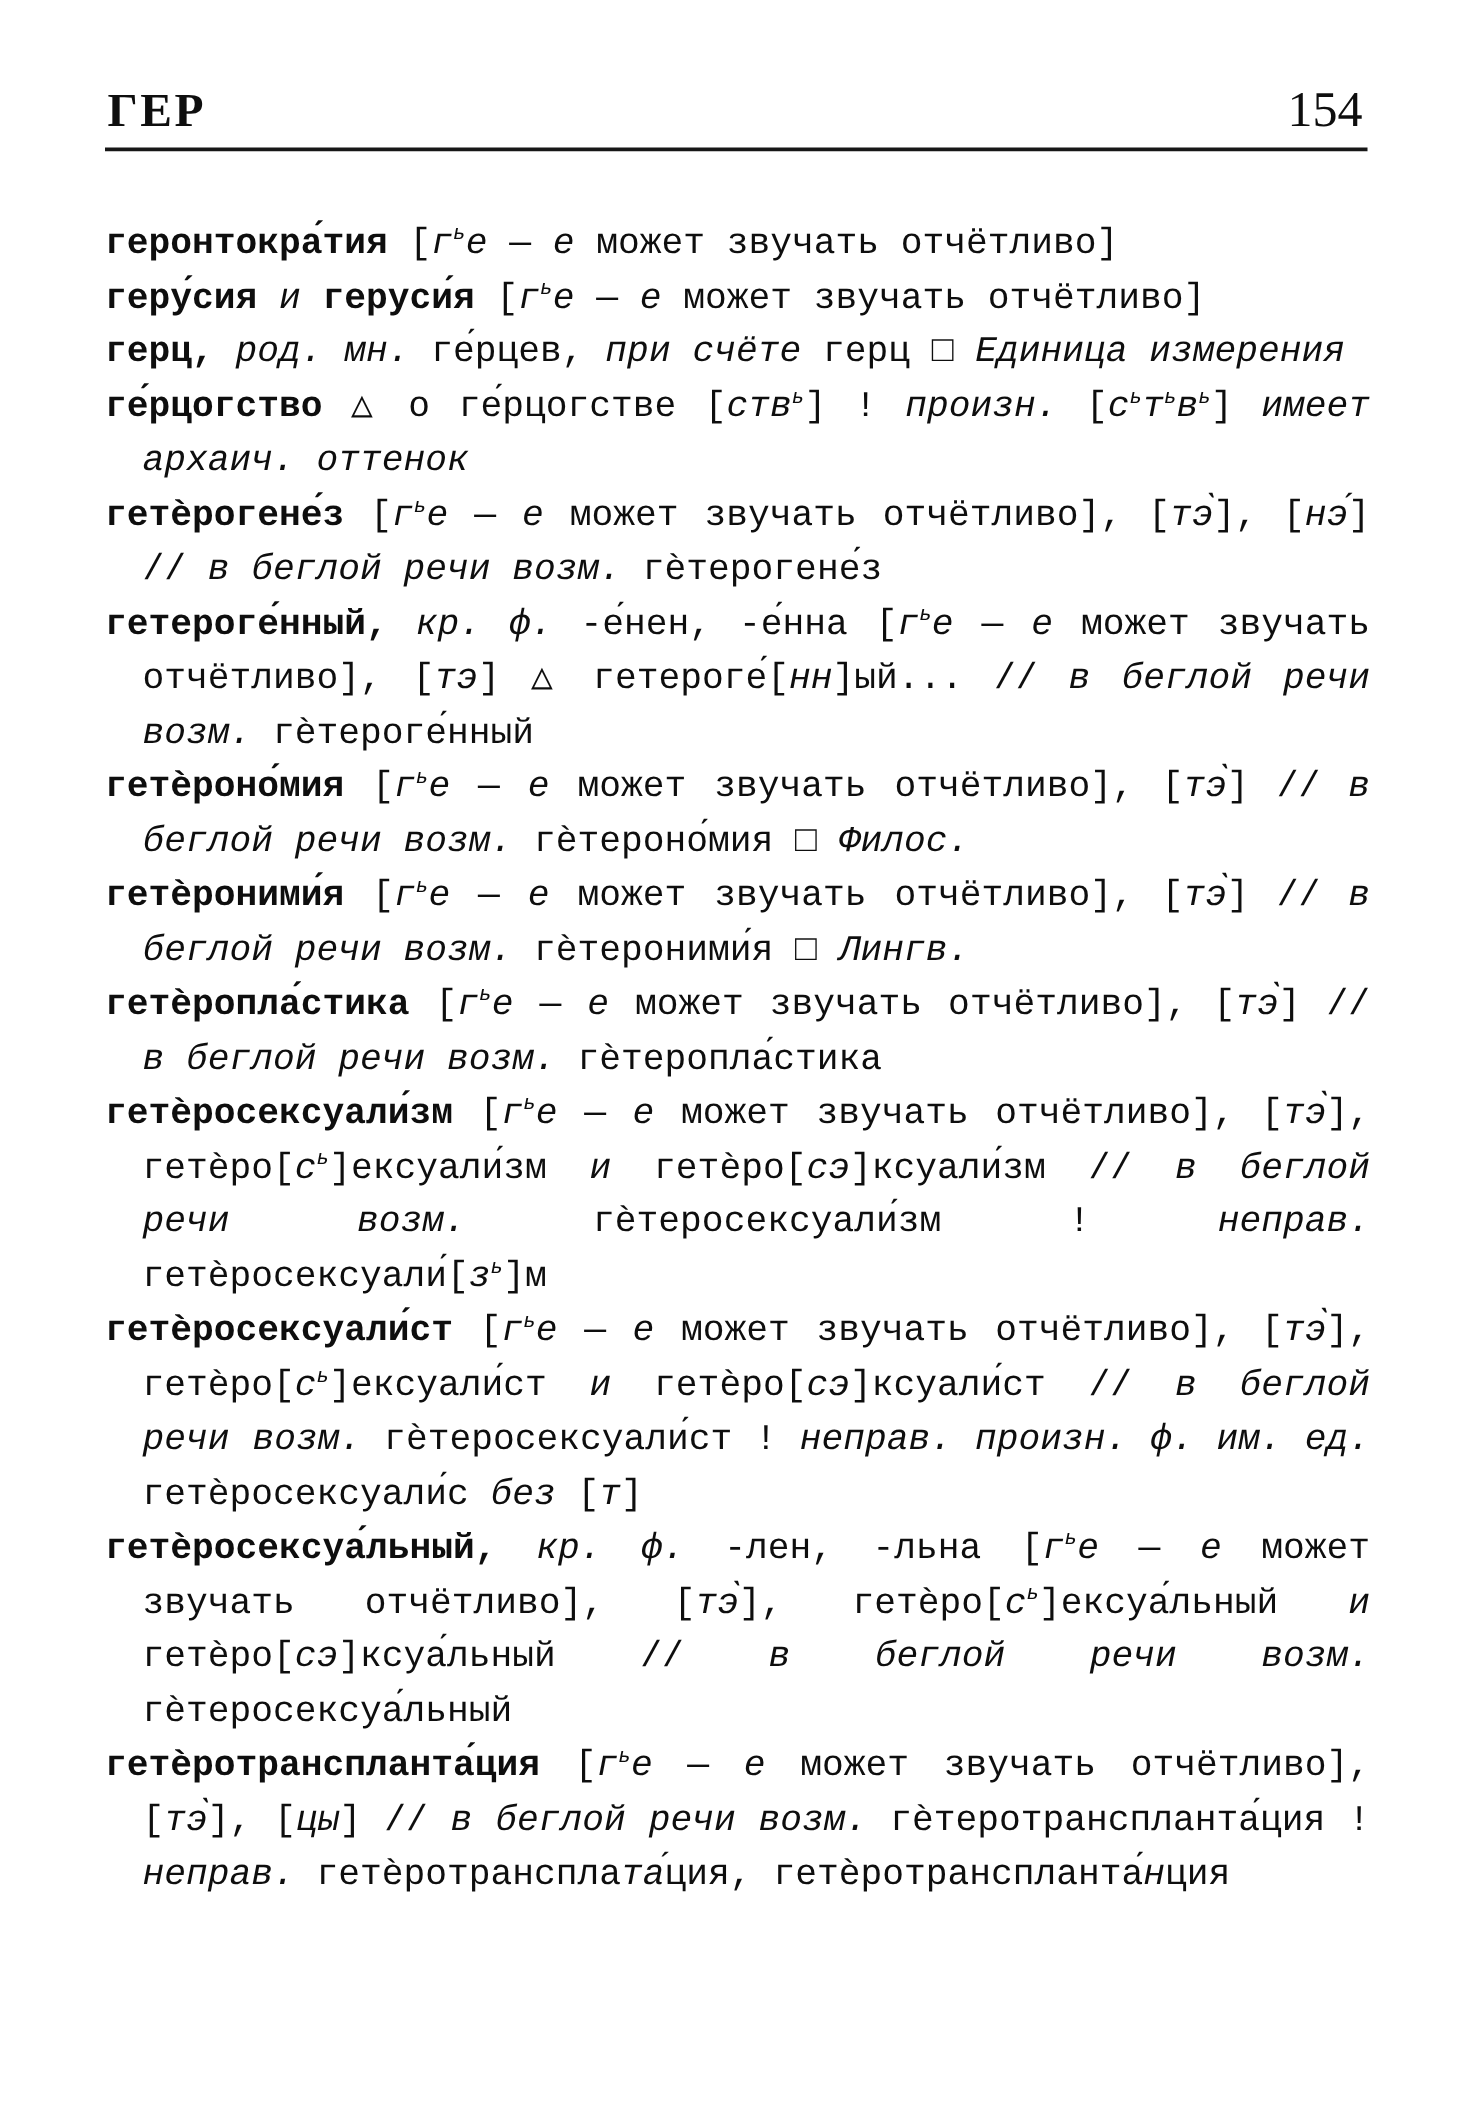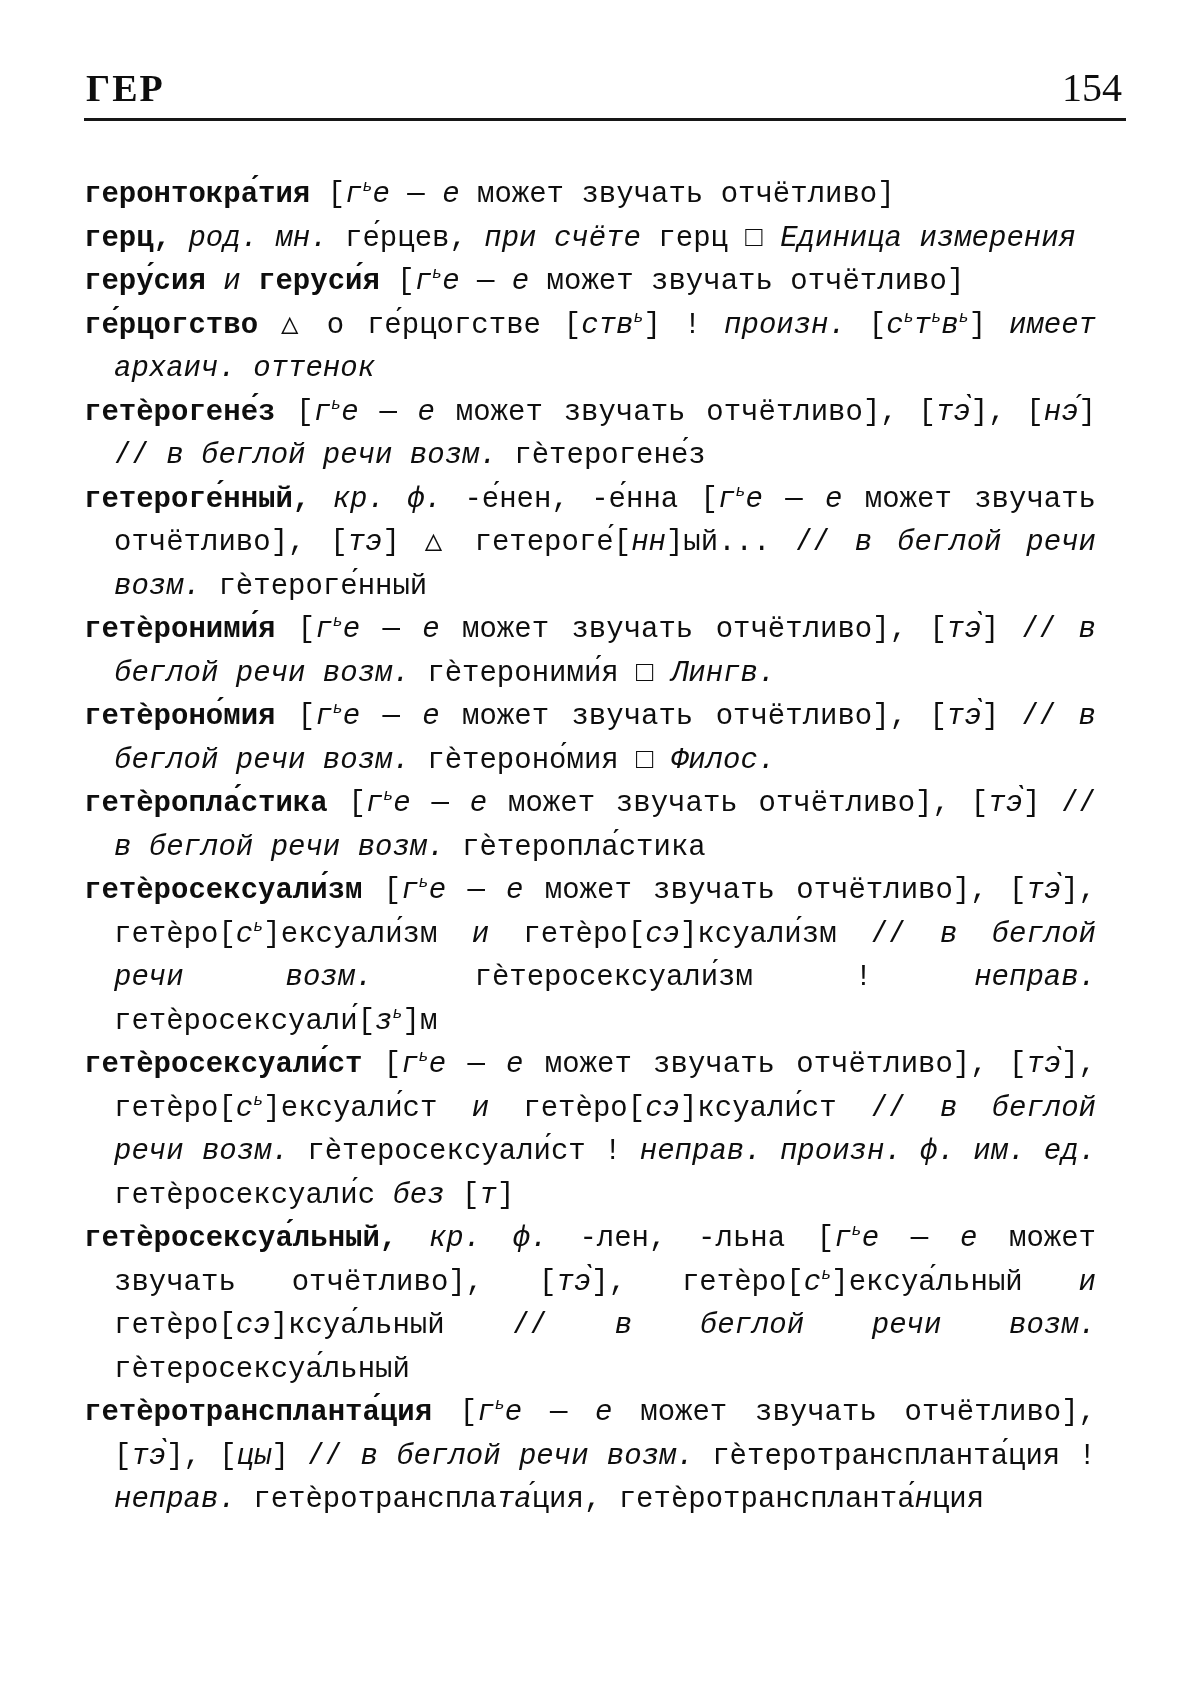--- a/index.html
+++ b/index.html
@@ -9,21 +9,21 @@
   }
   body {
     width: 1178px;
     height: 1700px;
     position: relative;
     font-family: "Liberation Serif", "DejaVu Serif", serif;
     color: #0e0e0e;
     overflow: hidden;
   }
   .page {
-    padding: 64px 52px 0 84px;
+    padding: 64px 84px 0 84px;
   }
   .page-header {
     display: flex;
     justify-content: space-between;
     align-items: baseline;
     padding: 0 4px 0 2px;
   }
   .running-head {
     font-weight: 700;
     font-size: 38px;
@@ -64,26 +64,26 @@
 
 <div class="page">
   <div class="page-header">
     <span class="running-head">ГЕР</span>
     <span class="page-number">154</span>
   </div>
   <div class="header-rule"></div>
 
   <div class="entries" id="entries">
       <p class="entry"><span class="b">геронтокра́тия</span><span> [</span><span class="i">г</span><sup class="i">ь</sup><span class="i">е</span><span> — </span><span class="i">е</span><span> может звучать отчётливо]</span></p>
+      <p class="entry"><span class="b">геру́сия</span><span> </span><span class="i">и</span><span> </span><span class="b">геруси́я</span><span> [</span><span class="i">г</span><sup class="i">ь</sup><span class="i">е</span><span> — </span><span class="i">е</span><span> может звучать отчётливо]</span></p>
       <p class="entry"><span class="b">герц,</span><span> </span><span class="i">род. мн.</span><span> ге́рцев, </span><span class="i">при счёте</span><span> герц □ </span><span class="i">Единица измерения</span></p>
-      <p class="entry"><span class="b">геру́сия</span><span> </span><span class="i">и</span><span> </span><span class="b">геруси́я</span><span> [</span><span class="i">г</span><sup class="i">ь</sup><span class="i">е</span><span> — </span><span class="i">е</span><span> может звучать отчётливо]</span></p>
       <p class="entry"><span class="b">ге́рцогство</span><span> △ о ге́рцогстве [</span><span class="i">ств</span><sup class="i">ь</sup><span>] ! </span><span class="i">произн.</span><span> [</span><span class="i">с</span><sup class="i">ь</sup><span class="i">т</span><sup class="i">ь</sup><span class="i">в</span><sup class="i">ь</sup><span>] </span><span class="i">имеет архаич. оттенок</span></p>
       <p class="entry"><span class="b">гетѐрогене́з</span><span> [</span><span class="i">г</span><sup class="i">ь</sup><span class="i">е</span><span> — </span><span class="i">е</span><span> может звучать отчётливо], [</span><span class="i">тэ̀</span><span>], [</span><span class="i">нэ́</span><span>] // </span><span class="i">в беглой речи возм.</span><span> гѐтерогене́з</span></p>
       <p class="entry"><span class="b">гетероге́нный,</span><span> </span><span class="i">кр. ф.</span><span> -е́нен, -е́нна [</span><span class="i">г</span><sup class="i">ь</sup><span class="i">е</span><span> — </span><span class="i">е</span><span> может звучать отчётливо], [</span><span class="i">тэ</span><span>] △ гетероге́[</span><span class="i">нн</span><span>]ый... // </span><span class="i">в беглой речи возм.</span><span> гѐтероге́нный</span></p>
+      <p class="entry"><span class="b">гетѐроно́мия</span><span> [</span><span class="i">г</span><sup class="i">ь</sup><span class="i">е</span><span> — </span><span class="i">е</span><span> может звучать отчётливо], [</span><span class="i">тэ̀</span><span>] // </span><span class="i">в беглой речи возм.</span><span> гѐтероно́мия □ </span><span class="i">Филос.</span></p>
       <p class="entry"><span class="b">гетѐроними́я</span><span> [</span><span class="i">г</span><sup class="i">ь</sup><span class="i">е</span><span> — </span><span class="i">е</span><span> может звучать отчётливо], [</span><span class="i">тэ̀</span><span>] // </span><span class="i">в беглой речи возм.</span><span> гѐтероними́я □ </span><span class="i">Лингв.</span></p>
-      <p class="entry"><span class="b">гетѐроно́мия</span><span> [</span><span class="i">г</span><sup class="i">ь</sup><span class="i">е</span><span> — </span><span class="i">е</span><span> может звучать отчётливо], [</span><span class="i">тэ̀</span><span>] // </span><span class="i">в беглой речи возм.</span><span> гѐтероно́мия □ </span><span class="i">Филос.</span></p>
       <p class="entry"><span class="b">гетѐропла́стика</span><span> [</span><span class="i">г</span><sup class="i">ь</sup><span class="i">е</span><span> — </span><span class="i">е</span><span> может звучать отчётливо], [</span><span class="i">тэ̀</span><span>] // </span><span class="i">в беглой речи возм.</span><span> гѐтеропла́стика</span></p>
       <p class="entry"><span class="b">гетѐросексуали́зм</span><span> [</span><span class="i">г</span><sup class="i">ь</sup><span class="i">е</span><span> — </span><span class="i">е</span><span> может звучать отчётливо], [</span><span class="i">тэ̀</span><span>], гетѐро[</span><span class="i">с</span><sup class="i">ь</sup><span>]ексуали́зм </span><span class="i">и</span><span> гетѐро[</span><span class="i">сэ</span><span>]ксуали́зм // </span><span class="i">в беглой речи возм.</span><span> гѐтеросексуали́зм ! </span><span class="i">неправ.</span><span> гетѐросексуали́[</span><span class="i">з</span><sup class="i">ь</sup><span>]м</span></p>
       <p class="entry"><span class="b">гетѐросексуали́ст</span><span> [</span><span class="i">г</span><sup class="i">ь</sup><span class="i">е</span><span> — </span><span class="i">е</span><span> может звучать отчётливо], [</span><span class="i">тэ̀</span><span>], гетѐро[</span><span class="i">с</span><sup class="i">ь</sup><span>]ексуали́ст </span><span class="i">и</span><span> гетѐро[</span><span class="i">сэ</span><span>]ксуали́ст // </span><span class="i">в беглой речи возм.</span><span> гѐтеросексуали́ст ! </span><span class="i">неправ. произн. ф. им. ед.</span><span> гетѐросексуали́с </span><span class="i">без</span><span> [</span><span class="i">т</span><span>]</span></p>
       <p class="entry"><span class="b">гетѐросексуа́льный,</span><span> </span><span class="i">кр. ф.</span><span> -лен, -льна [</span><span class="i">г</span><sup class="i">ь</sup><span class="i">е</span><span> — </span><span class="i">е</span><span> может звучать отчётливо], [</span><span class="i">тэ̀</span><span>], гетѐро[</span><span class="i">с</span><sup class="i">ь</sup><span>]ексуа́льный </span><span class="i">и</span><span> гетѐро[</span><span class="i">сэ</span><span>]ксуа́льный // </span><span class="i">в беглой речи возм.</span><span> гѐтеросексуа́льный</span></p>
       <p class="entry"><span class="b">гетѐротранспланта́ция</span><span> [</span><span class="i">г</span><sup class="i">ь</sup><span class="i">е</span><span> — </span><span class="i">е</span><span> может звучать отчётливо], [</span><span class="i">тэ̀</span><span>], [</span><span class="i">цы</span><span>] // </span><span class="i">в беглой речи возм.</span><span> гѐтеротранспланта́ция ! </span><span class="i">неправ.</span><span> гетѐротранспла</span><span class="i">та́</span><span>ция, гетѐротранспланта́</span><span class="i">н</span><span>ция</span></p>
     </div>
 </div>
 
 </body></html>

